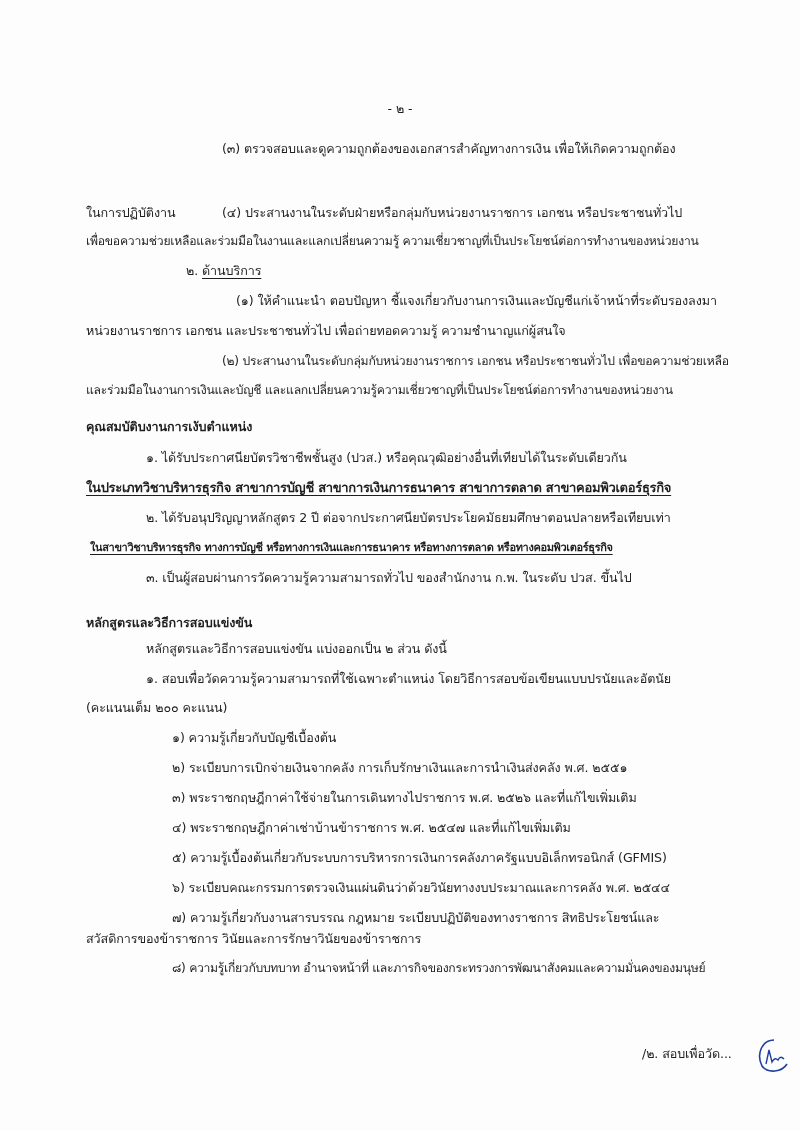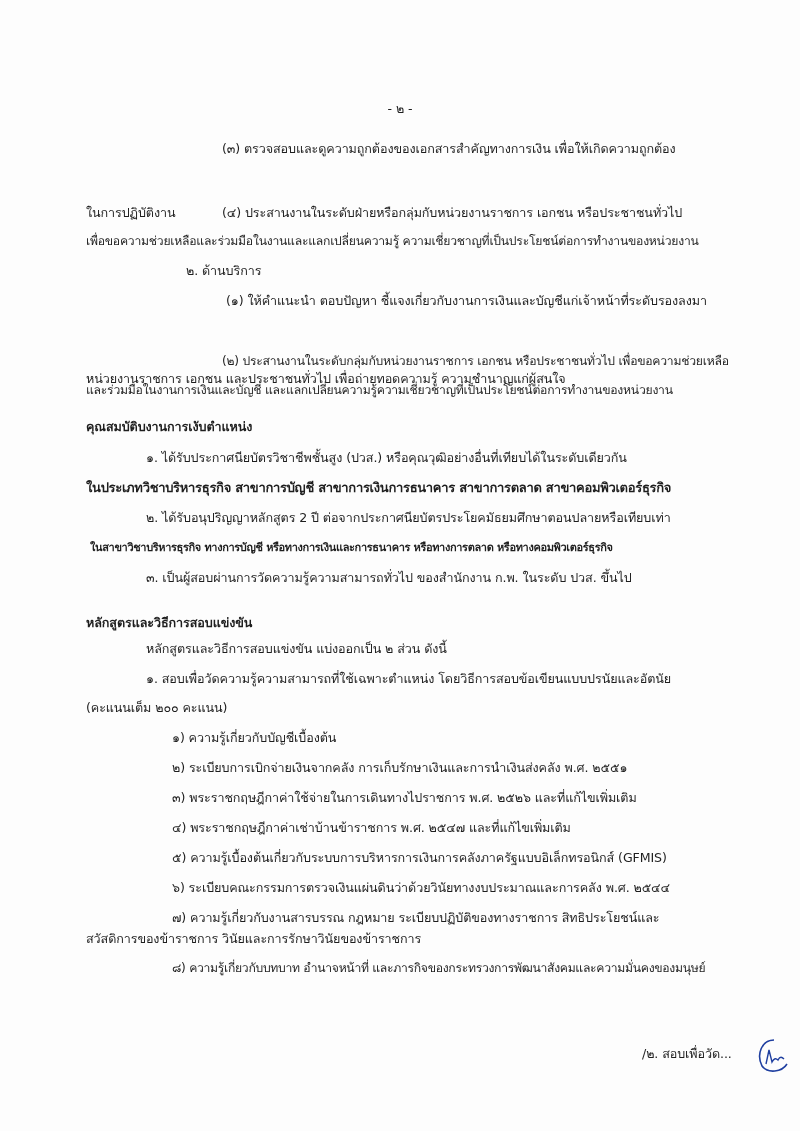--- a/index.html
+++ b/index.html
@@ -10,43 +10,43 @@
     background: #fdfdfd;
   }
   .line {
     position: absolute;
     font-size: 12.6px;
     line-height: 18px;
     white-space: nowrap;
     letter-spacing: -0.1px;
   }
   .center { left: 0; width: 800px; text-align: center; }
-  .u { text-underline-offset: 3px; }
+  .u { text-decoration: underline; text-underline-offset: 3px; }
   .b { font-weight: bold; }
   .sig {
     position: absolute; left: 754px; top: 1036px; width: 36px; height: 40px;
   }
 </style>
 </head>
 <body>
 
 <div class="line center" style="top:100px;">- ๒ -</div>
 
 <div class="line" style="left:222px;top:140px;">(๓) ตรวจสอบและดูความถูกต้องของเอกสารสำคัญทางการเงิน เพื่อให้เกิดความถูกต้อง</div>
 <div class="line" style="left:86px;top:172px;margin-top:32px;">ในการปฏิบัติงาน</div>
 <div class="line" style="left:222px;top:204px;">(๔) ประสานงานในระดับฝ่ายหรือกลุ่มกับหน่วยงานราชการ เอกชน หรือประชาชนทั่วไป</div>
 <div class="line" style="left:86px;top:232px;font-size:12.2px;letter-spacing:-0.25px;">เพื่อขอความช่วยเหลือและร่วมมือในงานและแลกเปลี่ยนความรู้ ความเชี่ยวชาญที่เป็นประโยชน์ต่อการทำงานของหน่วยงาน</div>
 
 <div class="line" style="left:186px;top:262px;">
   <span>๒.</span>
   <span class="u">ด้านบริการ</span>
 </div>
 
-<div class="line" style="left:226px;top:292px;">(๑) ให้คำแนะนำ ตอบปัญหา ชี้แจงเกี่ยวกับงานการเงินและบัญชีแก่เจ้าหน้าที่ระดับรองลงมา</div>
-<div class="line" style="left:86px;top:322px;margin-top:48px;">หน่วยงานราชการ เอกชน และประชาชนทั่วไป เพื่อถ่ายทอดความรู้ ความชำนาญแก่ผู้สนใจ</div>
+<div class="line" style="left:236px;top:292px;">(๑) ให้คำแนะนำ ตอบปัญหา ชี้แจงเกี่ยวกับงานการเงินและบัญชีแก่เจ้าหน้าที่ระดับรองลงมา</div>
+<div class="line" style="left:86px;top:322px;">หน่วยงานราชการ เอกชน และประชาชนทั่วไป เพื่อถ่ายทอดความรู้ ความชำนาญแก่ผู้สนใจ</div>
 <div class="line" style="left:222px;top:352px;font-size:12.2px;letter-spacing:-0.25px;">(๒) ประสานงานในระดับกลุ่มกับหน่วยงานราชการ เอกชน หรือประชาชนทั่วไป เพื่อขอความช่วยเหลือ</div>
 <div class="line" style="left:86px;top:381px;font-size:12.2px;letter-spacing:-0.25px;">และร่วมมือในงานการเงินและบัญชี และแลกเปลี่ยนความรู้ความเชี่ยวชาญที่เป็นประโยชน์ต่อการทำงานของหน่วยงาน</div>
 
 <div class="line b" style="left:86px;top:418px;">คุณสมบัติบงานการเงับตำแหน่ง</div>
 <div class="line" style="left:146px;top:449px;">๑. ได้รับประกาศนียบัตรวิชาชีพชั้นสูง (ปวส.) หรือคุณวุฒิอย่างอื่นที่เทียบได้ในระดับเดียวกัน</div>
 <div class="line u b" style="left:86px;top:479px;font-size:13px;letter-spacing:-0.3px;">ในประเภทวิชาบริหารธุรกิจ สาขาการบัญชี สาขาการเงินการธนาคาร สาขาการตลาด สาขาคอมพิวเตอร์ธุรกิจ</div>
 <div class="line" style="left:146px;top:509px;">๒. ได้รับอนุปริญญาหลักสูตร 2 ปี ต่อจากประกาศนียบัตรประโยคมัธยมศึกษาตอนปลายหรือเทียบเท่า</div>
 <div class="line u b" style="left:90px;top:539px;font-size:11px;letter-spacing:-0.35px;">ในสาขาวิชาบริหารธุรกิจ ทางการบัญชี หรือทางการเงินและการธนาคาร หรือทางการตลาด หรือทางคอมพิวเตอร์ธุรกิจ</div>
 <div class="line" style="left:146px;top:569px;">๓. เป็นผู้สอบผ่านการวัดความรู้ความสามารถทั่วไป ของสำนักงาน ก.พ. ในระดับ ปวส. ขึ้นไป</div>
 

